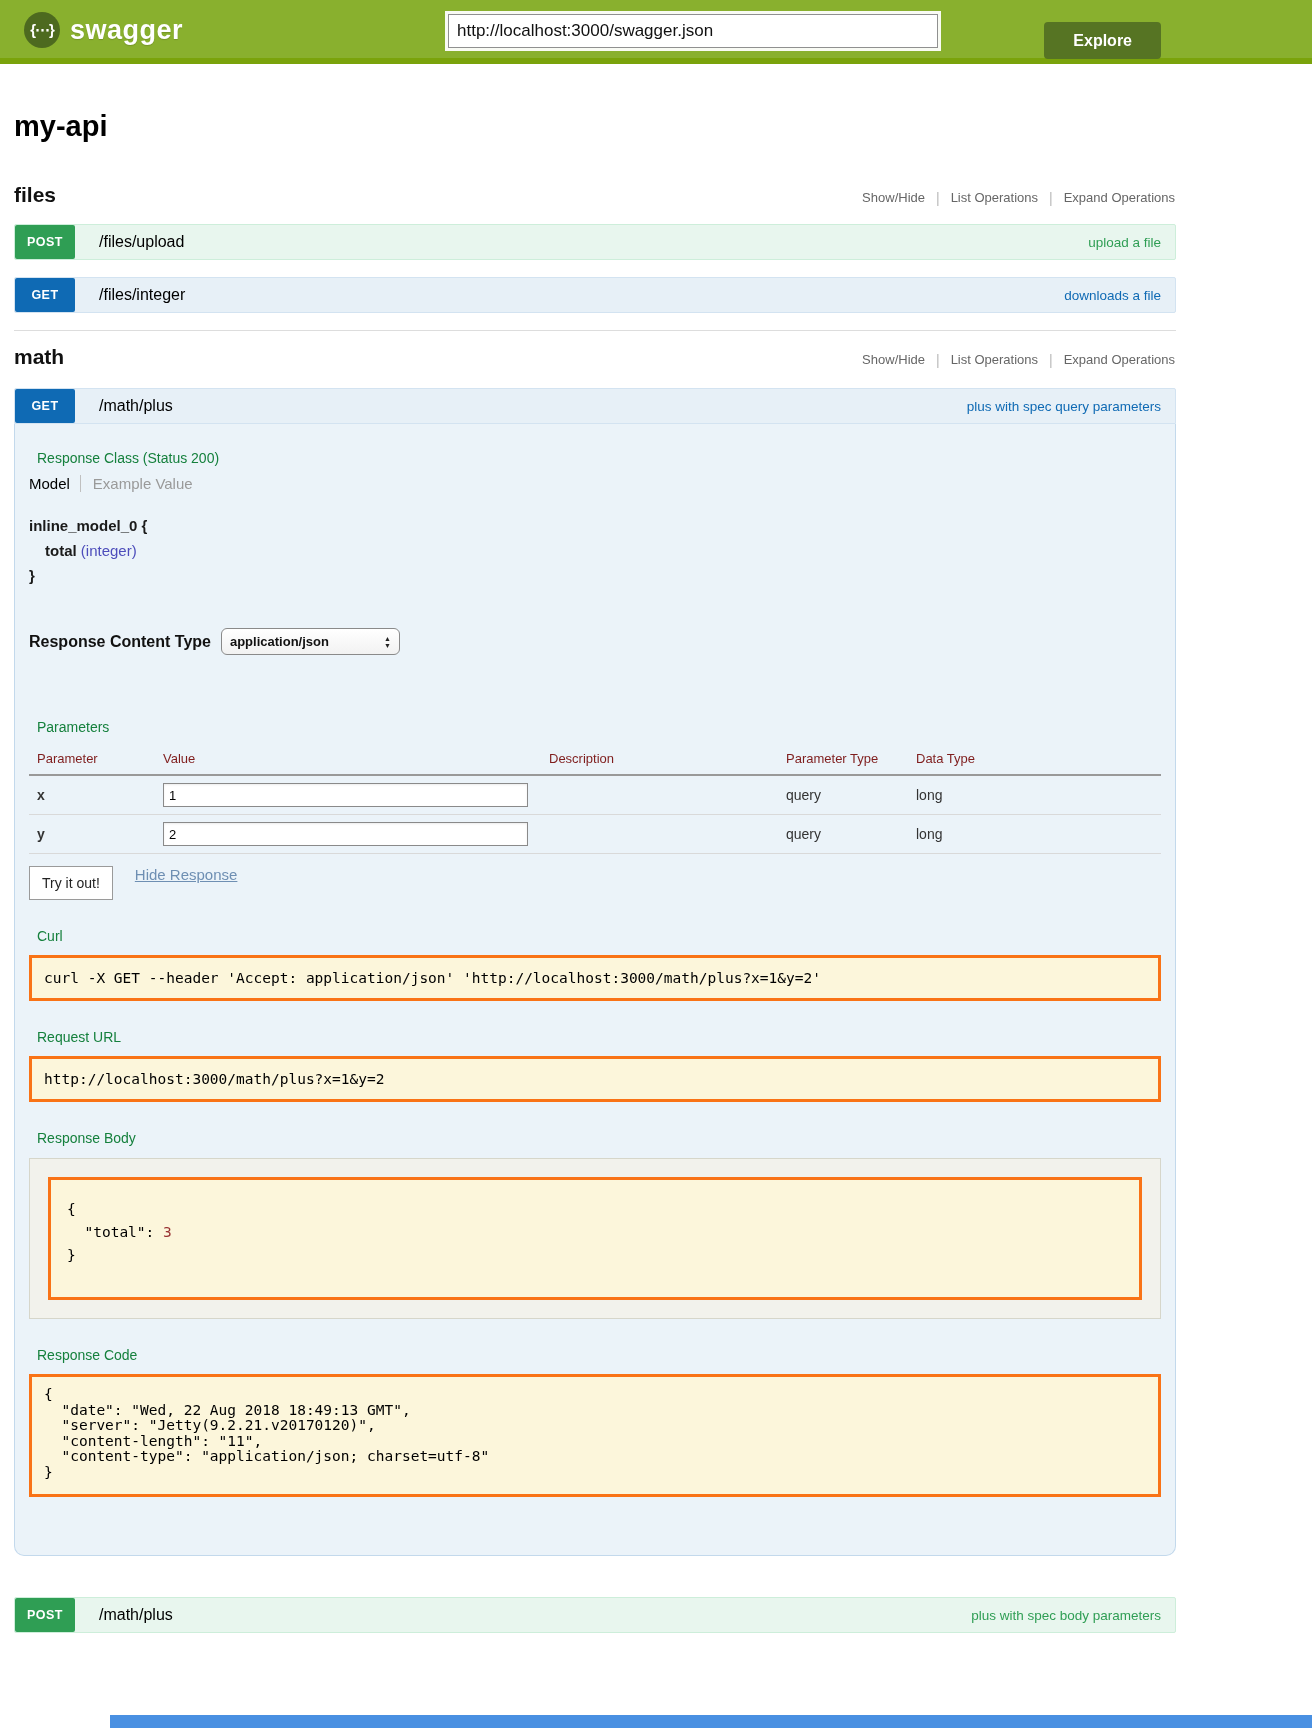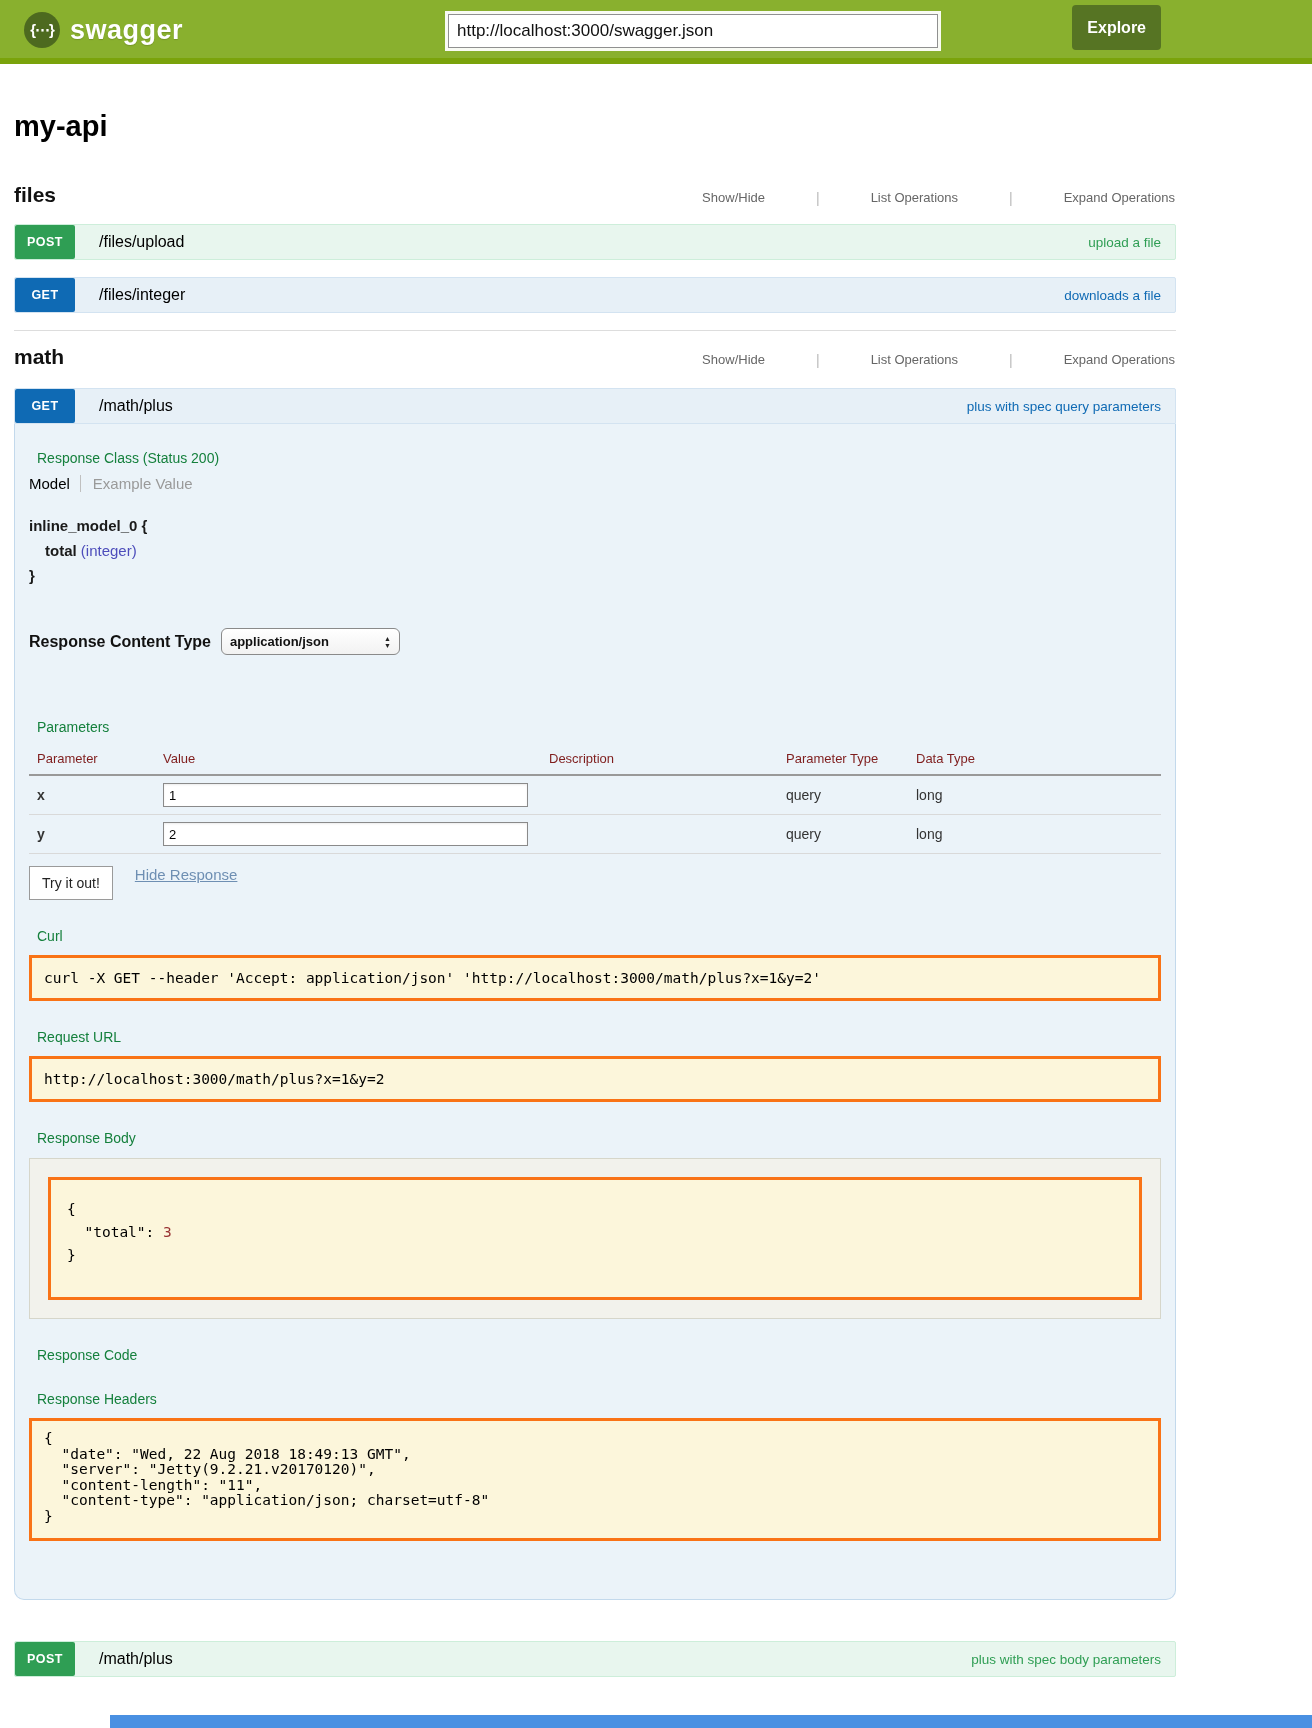--- a/index.html
+++ b/index.html
@@ -19,30 +19,30 @@
     color: #fff; display: flex; align-items: center; justify-content: center;
     font-weight: bold; font-size: 15px; letter-spacing: -1px;
   }
   .brand { color: #fff; font-weight: bold; font-size: 27px; letter-spacing: .5px; text-shadow: 0 1px 1px rgba(0,0,0,.15); }
   .url-input {
     position: absolute; left: 448px; top: 14px; width: 490px; height: 34px;
     border: 1px solid #909090; box-shadow: 0 0 0 3px rgba(255,255,255,.95);
     font-size: 17px; padding: 0 8px; font-family: "Liberation Sans", sans-serif; color: #111; background: #fff;
   }
   .explore-btn {
-    position: absolute; right: 151px; top: 5px; height: 45px; padding: 0 15px;
+    position: absolute; right: 151px; top: 22px; height: 37px; padding: 0 29px;
     background: #567423; color: #fff; font-weight: bold; font-size: 16px;
     border: none; border-radius: 4px; cursor: pointer;
   }
   
   .content { width: 1162px; margin: 0 0 0 14px; }
   .api-title { font-size: 29px; font-weight: bold; color: #000; margin-top: 46px; }
   .section-head { display: flex; justify-content: space-between; align-items: baseline; margin-top: 40px; }
   .section-title { font-size: 21px; font-weight: bold; color: #111; }
-  .section-links { font-size: 13px; color: #666; display: flex; align-items: center; gap: 40px; }
+  .section-links { font-size: 13px; color: #666; display: flex; align-items: center; }
   .section-links .lnk { cursor: pointer; padding: 0 11px; }
   .section-links .lnk:last-child { padding-right: 1px; }
   .vsep { color: #b9b9b9; font-size: 14px; }
   
   .op-row {
     display: flex; align-items: center; height: 36px; margin-top: 17px;
     border-radius: 2px; border: 1px solid transparent;
   }
   .op-row.post { background: #e8f6ee; border-color: #cdeeda; }
   .op-row.get  { background: #e7f0f7; border-color: #d3e3f1; }
@@ -244,21 +244,20 @@
 
     <div class="blue-h code-h">Response Body</div>
     <div class="rb-wrap">
       <pre class="cream"><span>{</span>
 <span>  "total": </span><span class="json-num">3</span>
 <span>}</span></pre>
     </div>
 
     <div class="blue-h code-h">Response Code</div>
 
-    <div class="blue-h code-h">Response Headers</div>
     <pre class="cream headers">{
   "date": "Wed, 22 Aug 2018 18:49:13 GMT",
   "server": "Jetty(9.2.21.v20170120)",
   "content-length": "11",
   "content-type": "application/json; charset=utf-8"
 }</pre>
 
   </div>
 
   <div class="op-row post" style="margin-top:41px">

